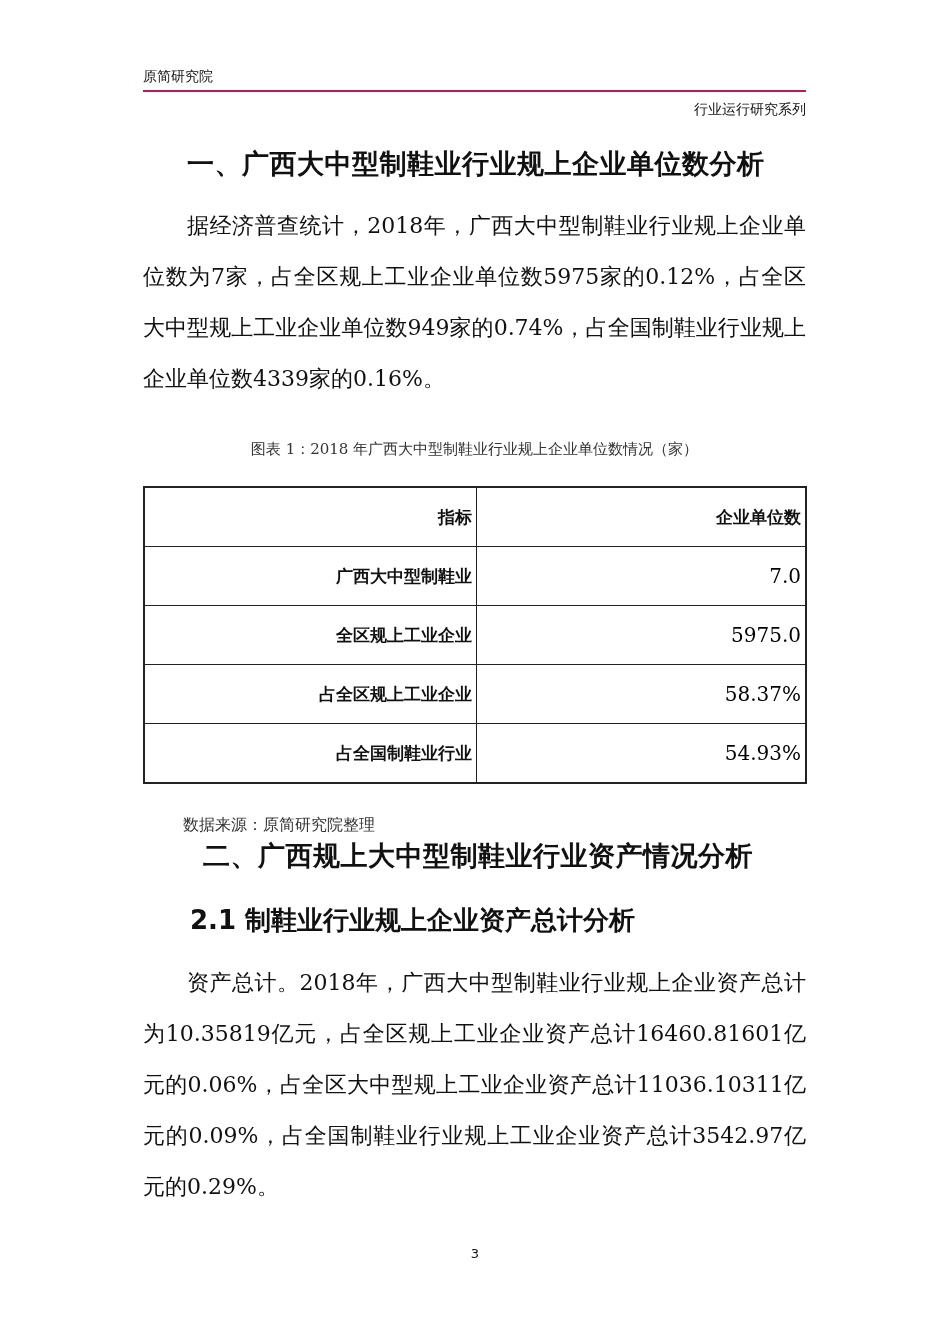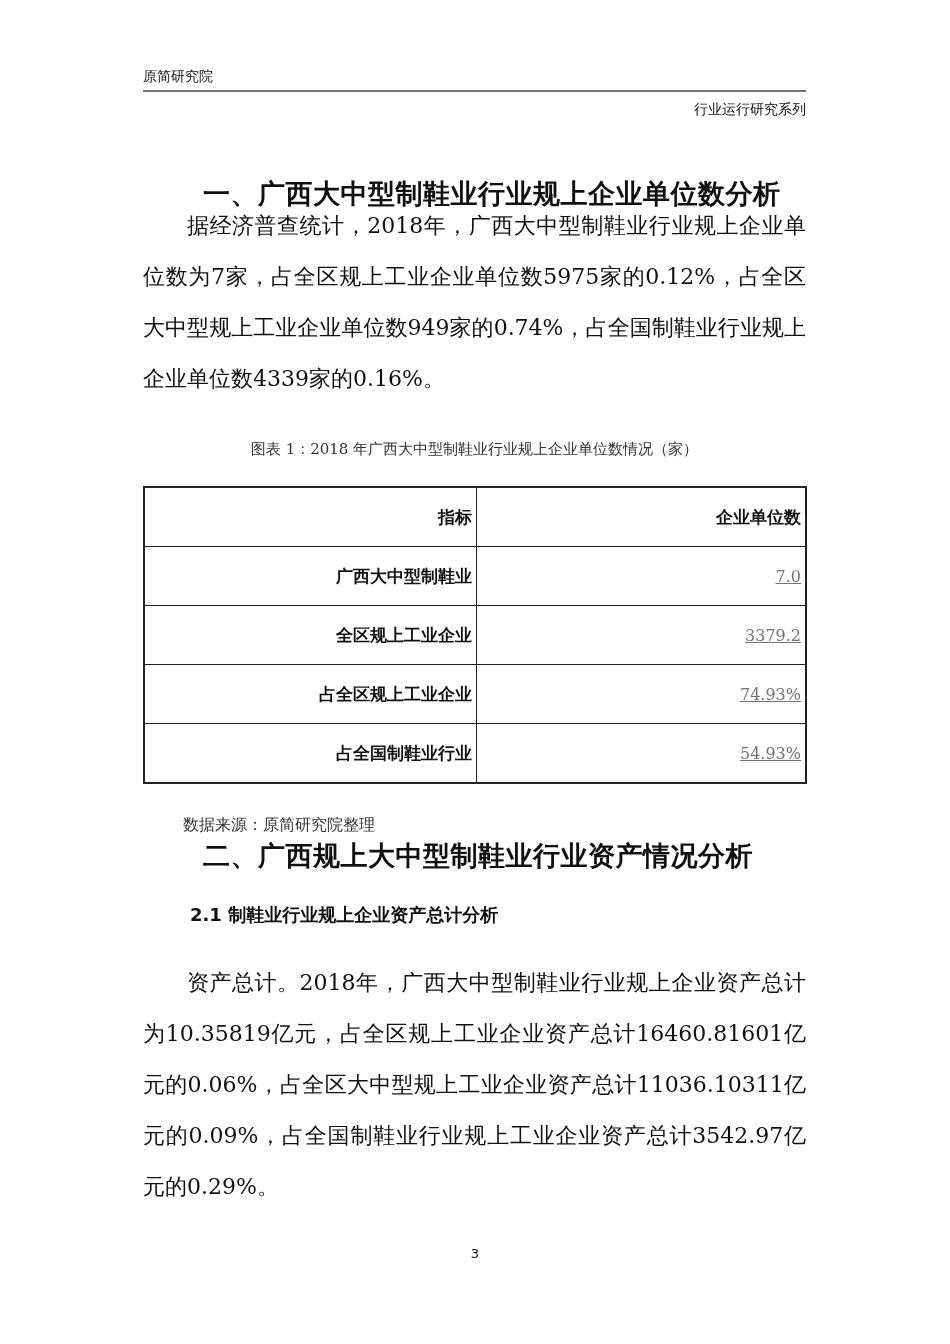--- a/index.html
+++ b/index.html
@@ -1,62 +1,62 @@
 <!DOCTYPE html>
 <html><head>
   <meta charset="utf-8">
   <style>
     html, body { margin: 0; padding: 0; background: #ffffff; }
     body { width: 950px; height: 1344px; position: relative; overflow: hidden; color: #111; }
-    .header { position: absolute; left: 143px; top: 66px; width: 663px; height: 24px; border-bottom: 2px solid #737373; font-family: "DejaVu Sans", sans-serif; font-size: 14px; }
+    .header { position: absolute; left: 143px; top: 66px; width: 663px; height: 24px; border-bottom: 2px solid #be185d; font-family: "DejaVu Sans", sans-serif; font-size: 14px; }
     .header .left { position: absolute; left: 0; top: 2px; }
     .header .right { position: absolute; right: 0; top: 2px; margin-top: 33px; }
     .h1 { position: absolute; left: 143px; width: 663px; font-family: "DejaVu Sans", sans-serif; font-weight: bold; font-size: 27px; letter-spacing: 0.5px; white-space: nowrap; }
-    .h2 { position: absolute; left: 190px; font-family: "DejaVu Sans", sans-serif; font-weight: bold; font-size: 18px; white-space: nowrap; }
+    .h2 { position: absolute; left: 190px; font-family: "DejaVu Sans", sans-serif; font-weight: bold; font-size: 26px; white-space: nowrap; }
     .para { position: absolute; left: 143px; width: 663px; font-family: "DejaVu Serif", serif; font-size: 22px; line-height: 51px; text-align: justify; text-indent: 44px; }
     .caption { position: absolute; left: 143px; width: 663px; top: 440px; text-align: center; font-family: "DejaVu Serif", serif; font-size: 15px; color: #333; white-space: nowrap; }
     table.data { position: absolute; left: 143px; top: 486px; width: 664px; border-collapse: collapse; }
     table.data td, table.data th { border: 1px solid #222; height: 50px; text-align: right; padding: 4px; }
     table.data th, table.data td.label { font-family: "DejaVu Sans", sans-serif; font-weight: bold; font-size: 17px; }
-    table.data td.val { font-family: "DejaVu Serif", serif; font-size: 16px; color: #737373; width: 320px; text-decoration: underline; }
+    table.data td.val { font-family: "DejaVu Serif", serif; font-size: 20px; color: #000000; width: 320px; }
     table.data { border: 2px solid #222; }
     .source { position: absolute; left: 183px; top: 796px; font-family: "DejaVu Serif", serif; font-size: 16px; color: #333; margin-top: 19px; }
     .pagenum { position: absolute; left: 0; width: 950px; top: 1246px; text-align: center; font-family: "DejaVu Sans", sans-serif; font-size: 13px; }
   </style>
 </head>
 <body>
 
 <div class="header">
   <span class="left">原简研究院</span>
   <span class="right">行业运行研究系列</span>
 </div>
 
-<div class="h1" style="top:146px; left:203px;margin-top:30px;">一、广西大中型制鞋业行业规上企业单位数分析</div>
+<div class="h1" style="top:146px; left:187px;">一、广西大中型制鞋业行业规上企业单位数分析</div>
 
 <div class="para" style="top:200px;">据经济普查统计，2018年，广西大中型制鞋业行业规上企业单位数为7家，占全区规上工业企业单位数5975家的0.12%，占全区大中型规上工业企业单位数949家的0.74%，占全国制鞋业行业规上企业单位数4339家的0.16%。</div>
 
 <div class="caption">图表 1：2018 年广西大中型制鞋业行业规上企业单位数情况（家）</div>
 
 <table class="data">
   <tbody>
       <tr>
     <th>指标</th>
     <th>企业单位数</th>
   </tr>
   <tr>
     <td class="label">广西大中型制鞋业</td>
     <td class="val">7.0</td>
   </tr>
   <tr>
     <td class="label">全区规上工业企业</td>
-    <td class="val">3379.2</td>
+    <td class="val">5975.0</td>
   </tr>
   <tr>
     <td class="label">占全区规上工业企业</td>
-    <td class="val">74.93%</td>
+    <td class="val">58.37%</td>
   </tr>
   <tr>
     <td class="label">占全国制鞋业行业</td>
     <td class="val">54.93%</td>
   </tr>
 </tbody>
   </table>
 
 <div class="source">数据来源：原简研究院整理</div>
 

